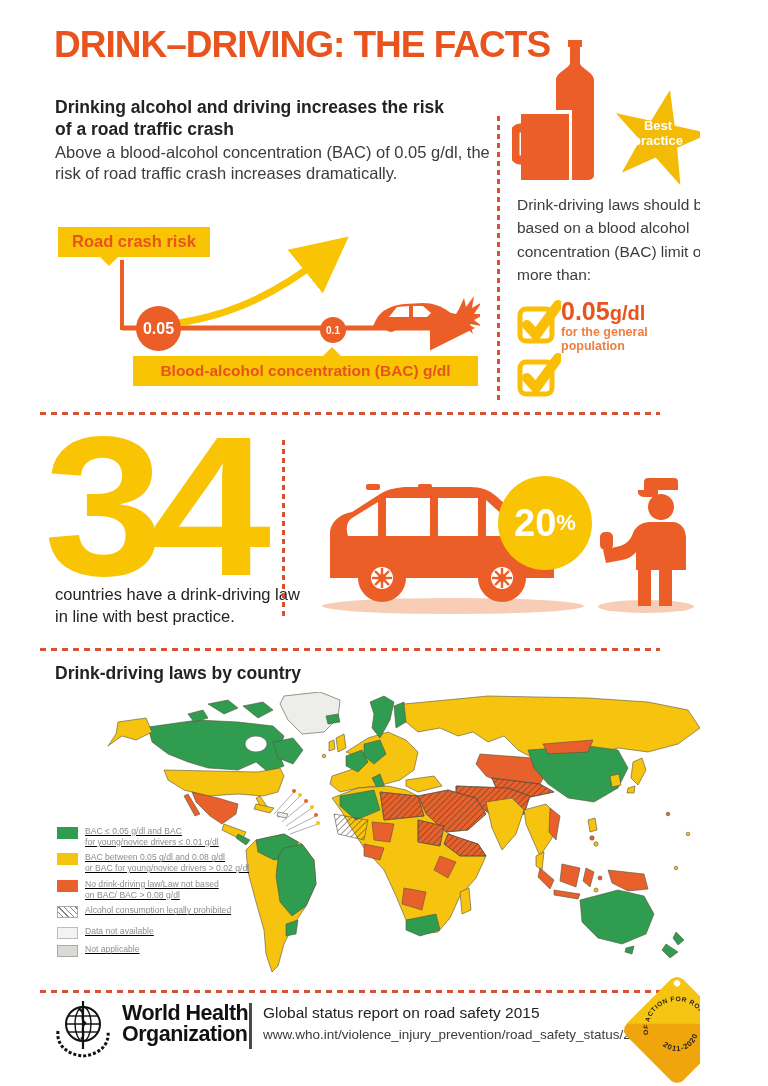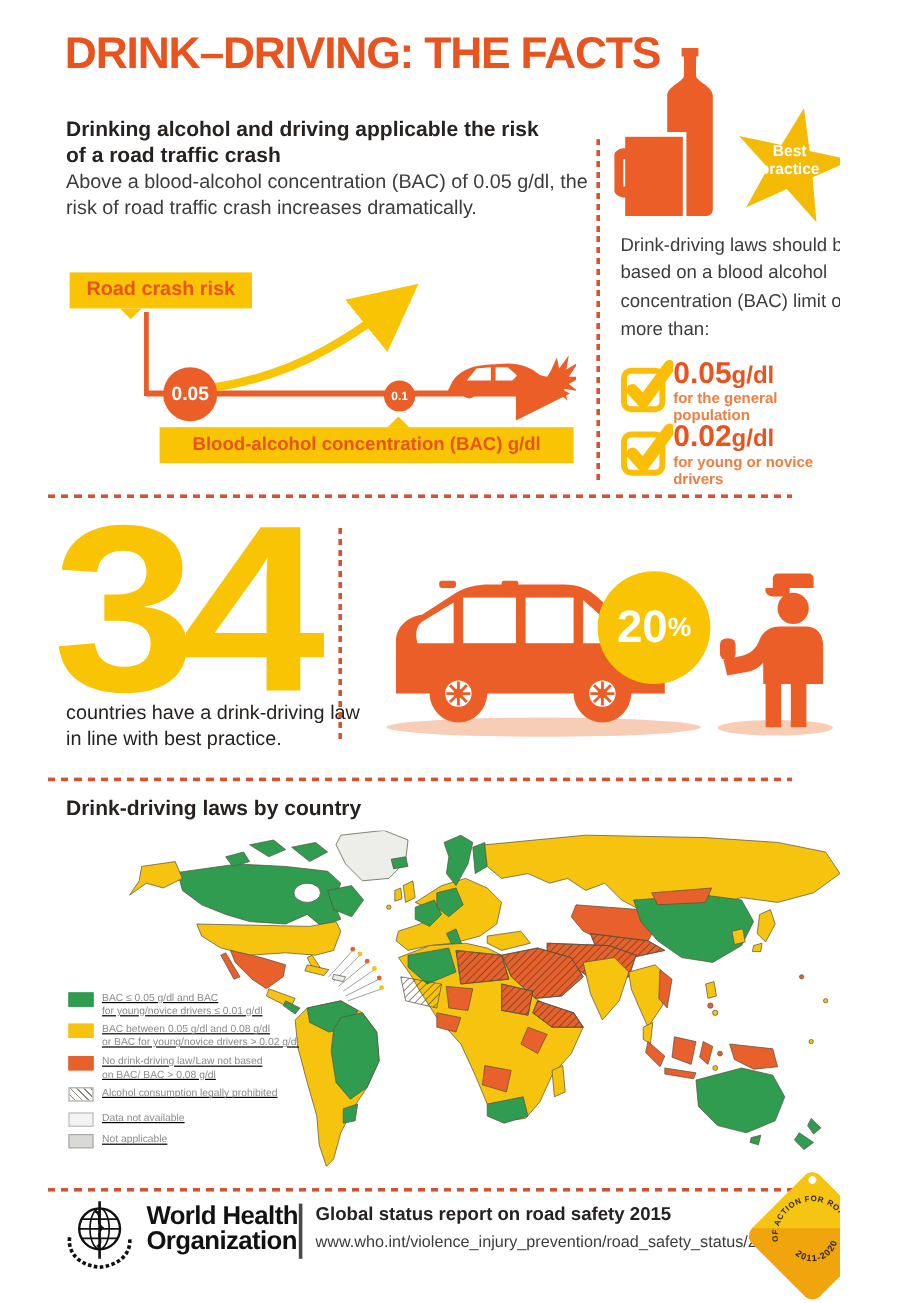--- a/index.html
+++ b/index.html
@@ -74,31 +74,31 @@
   .sw-orange{background:var(--mapO);border-color:var(--mapO);}
   .sw-hatch{background:repeating-linear-gradient(45deg,#fff 0 3px,#8a8579 3px 4px);border-color:#aaa;}
   .sw-light{background:#F3F3F1;border-color:#bbb;}
   .sw-gray{background:var(--mapN);border-color:#aaa;}
   .leg-label{font-size:8.6px;color:#8C8C8C;line-height:1.25;}
 
   
   .who-text{position:absolute;left:122px;top:1003px;font-size:21.5px;font-weight:bold;color:#111;
     line-height:0.98;letter-spacing:-0.5px;}
   .foot-bar{position:absolute;left:249px;top:1003px;width:3px;height:46px;background:#4A4A4A;}
-  .foot-title{position:absolute;left:263px;top:1004px;font-size:15.5px;font-weight:bold;color:var(--ink);text-align:right;}
+  .foot-title{position:absolute;left:263px;top:1004px;font-size:15.5px;font-weight:normal;color:var(--ink);text-align:right;}
   .foot-url{position:absolute;left:263px;top:1027px;font-size:13.5px;color:#3C3C3B;}
 </style>
 </head>
 <body>
 
 <div id="page">
 
   <div class="title">DRINK–DRIVING: THE FACTS</div>
 
-  <div class="s1-heading h-bold">Drinking alcohol and driving applicable the risk of a road traffic crash</div>
+  <div class="s1-heading h-bold">Drinking alcohol and driving increases the risk of a road traffic crash</div>
   <div class="s1-body p-body">Above a blood-alcohol concentration (BAC) of 0.05 g/dl, the risk of road traffic crash increases dramatically.</div>
 
   <div class="chart">
     <svg class="chart-svg" width="425" height="182" viewBox="0 0 425 182">
       <defs>
         <marker id="arrO" markerWidth="9" markerHeight="9" refX="5" refY="4.5" orient="auto">
           <path d="M0,0 L9,4.5 L0,9 Z" fill="#EB5E28"></path>
         </marker>
         <marker id="arrY" markerWidth="8" markerHeight="8" refX="4" refY="4" orient="auto">
           <path d="M0,0 L8,4 L0,8 Z" fill="#F8C404"></path>
@@ -157,24 +157,20 @@
       <div><span class="val">0.05</span><span class="val unit">g/dl</span></div>
       <div class="cap">for the general population</div>
     </div>
   </div>
   <div class="limit" style="top:352px;">
     <div class="box">
       <svg width="44" height="46" viewBox="0 0 44 46">
         <rect x="3" y="10" width="32" height="32" rx="6" fill="#fff" stroke="#FBBE07" stroke-width="5"></rect>
         <path d="M10,26 L19,36 L41,6" fill="none" stroke="#FBBE07" stroke-width="10" stroke-linecap="round" stroke-linejoin="round"></path>
       </svg>
-    </div>
-    <div>
-      <div><span class="val">0.02</span><span class="val unit">g/dl</span></div>
-      <div class="cap">for young or novice drivers</div>
     </div>
   </div>
 
   <div class="hdash" style="top:412px;"></div>
 
   <div class="big-num">34</div>
   <div class="stat-cap">countries have a drink-driving law in line with best practice.</div>
   <div class="vdash" style="left:282px;top:440px;height:178px;"></div>
 
 

